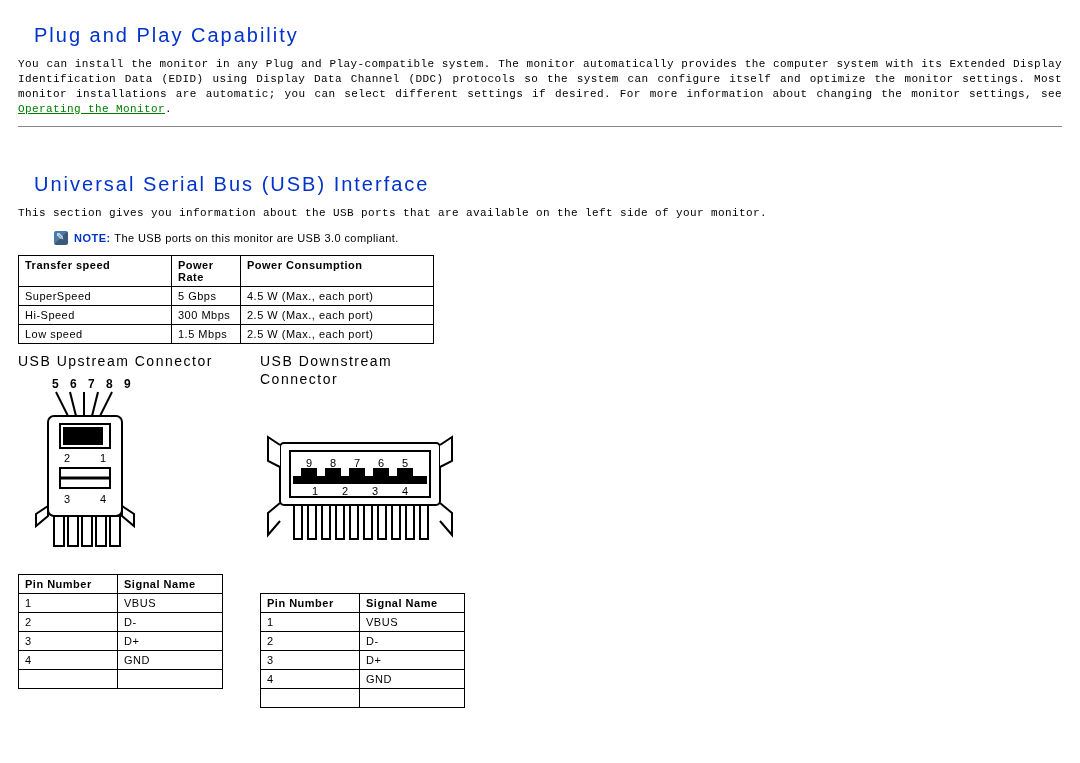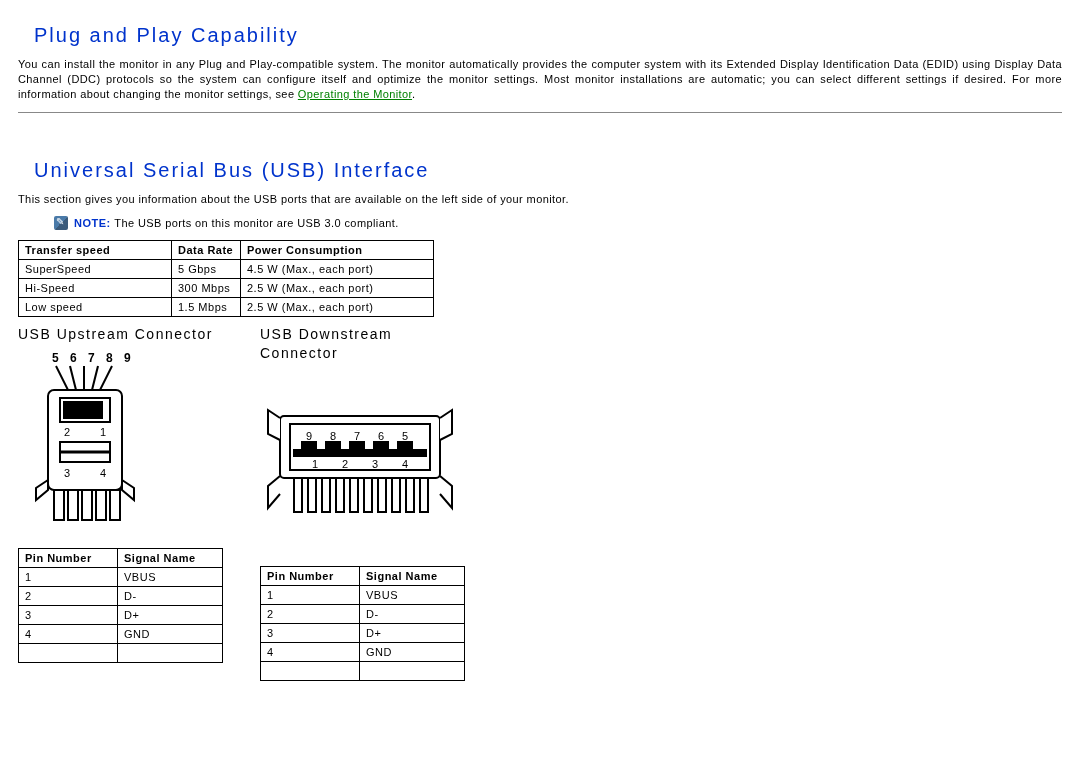--- a/index.html
+++ b/index.html
@@ -18,20 +18,21 @@
     font-weight: normal;
     font-size: 20px;
     letter-spacing: 2px;
     margin: 6px 0 10px 16px;
   }
   p.body-text {
     margin: 0 0 10px 0;
     line-height: 1.35;
     letter-spacing: 0.4px;
     text-align: justify;
+    font-family: Liberation Mono, monospace;
   }
   a.doc-link {
     color: #008000;
     text-decoration: underline;
   }
   hr.divider {
     border: none;
     border-top: 1px solid #888;
     margin: 8px 0 46px 0;
   }
@@ -135,21 +136,21 @@
   <span>
     <span class="note-label">NOTE:</span>
     <span class="note-text">The USB ports on this monitor are USB 3.0 compliant.</span>
   </span>
 </div>
 
 <table class="data-table speed-table">
   <thead>
     <tr>
       <th>Transfer speed</th>
-      <th>Data Rate</th>
+      <th>Power Rate</th>
       <th>Power Consumption</th>
     </tr>
   </thead>
   <tbody>
     <tr>
       <td>SuperSpeed</td>
       <td>5 Gbps</td>
       <td>4.5 W (Max., each port)</td>
     </tr>
     <tr>

